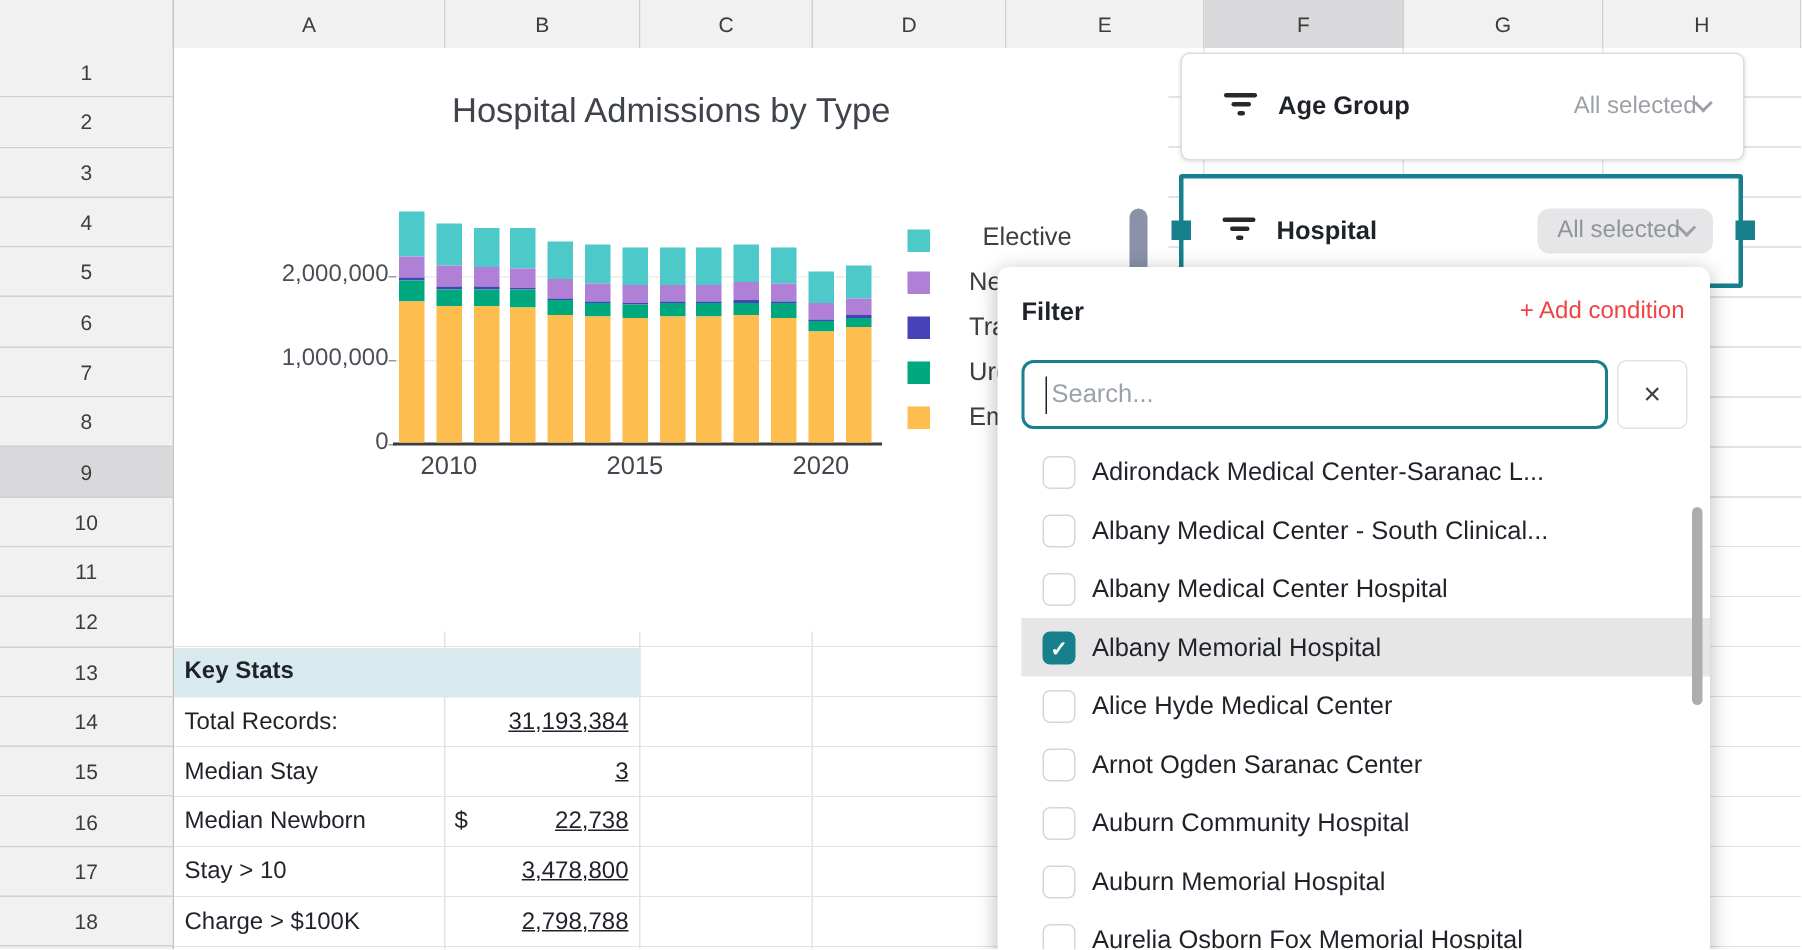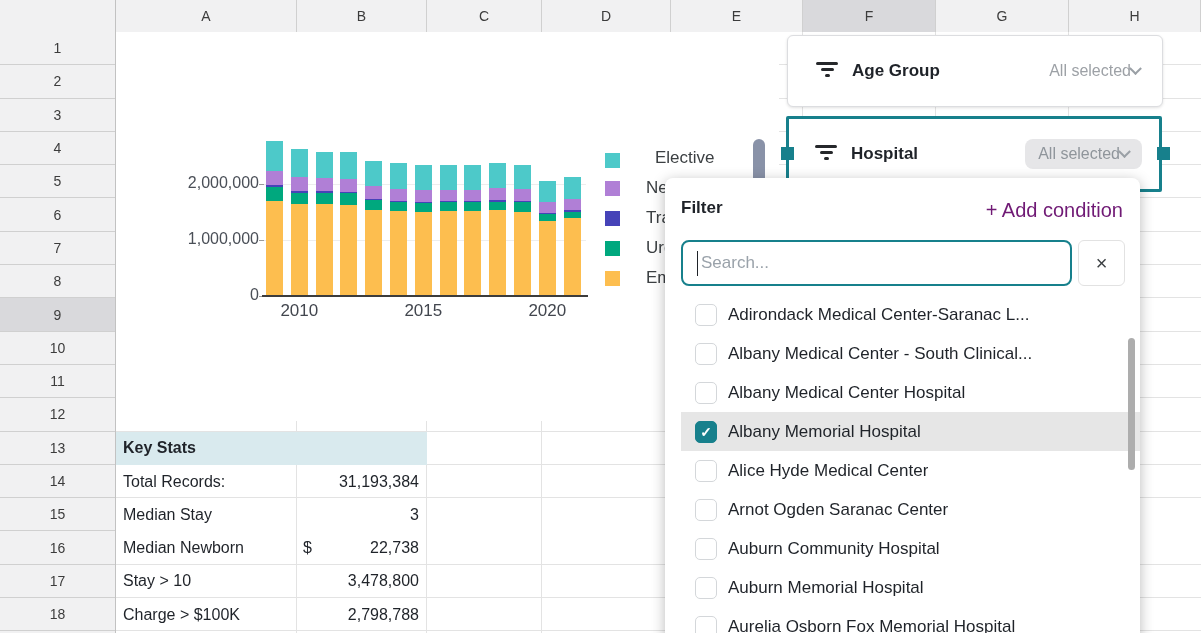--- a/index.html
+++ b/index.html
@@ -19,21 +19,21 @@
   .col-h.active { background:#d9d9dc; }
   #row-headers { left:0; top:32px; width:116px; height:601px; background:#f1f1f2;
     border-right:1px solid #c2c2c2; }
   .row-h { width:115px; height:33.3px; border-bottom:1px solid #d0d0d0; display:flex;
     align-items:center; justify-content:center; font-size:14px; color:#3c3c3c; background:#f1f1f2; }
   .row-h.active { background:#d9d9dc; }
 
   
   .ks-cell { height:33.3px; display:flex; align-items:center; font-size:16px; color:#1f2329; }
   .ks-label { left:116px; width:181px; padding-left:7px; }
-  .ks-value { left:297px; width:130px; justify-content:flex-end; padding-right:8px; }
+  .ks-value { left:297px; width:130px; justify-content:flex-end; padding-right:8px;text-decoration:underline; }
   .ks-prefix { left:297px; width:40px; padding-left:6px; }
 
   
   #chart-card { left:116px; top:32px; width:663px; height:389px; background:#fff; z-index:10; }
   #chart-title { left:0; top:28px; width:663px; text-align:center; font-size:23px; color:#3f444c; }
   .ytick { width:100px; text-align:right; font-size:16px; color:#4a4f57; }
   .plot-grid { left:147px; width:323px; height:1px; background:#ededed; }
   #x-axis { left:146px; top:263px; width:326px; height:2px; background:#3c3c3c; }
   #plot { left:147px; top:0; width:323px; height:263px; }
   .bar { position:absolute; bottom:0; width:17px; display:flex; flex-direction:column-reverse; }
@@ -57,21 +57,21 @@
   .all-selected { font-size:16px; color:#9da1a6; display:flex; align-items:center; }
   .pill { background:#e6e6e8; border-radius:8px; padding:6px 13px; color:#8f959b; }
   .chev { width:9px; height:9px; border-right:2px solid #9aa0a6; border-bottom:2px solid #9aa0a6;
     transform:rotate(45deg) translate(-2px,-2px); display:inline-block; }
   .handle { width:13px; height:13px; background:#17808C; z-index:35; }
 
   
   #filter-panel { left:665px; top:178px; width:475px; height:470px; background:#fff;
     border-radius:8px; box-shadow:0 3px 14px rgba(0,0,0,.28); z-index:40; }
   #fp-title { left:16px; top:20px; font-size:17px; font-weight:bold; color:#1f2329; }
-  #fp-add { right:17px; top:21px; font-size:20px; color:#701a75; }
+  #fp-add { right:17px; top:21px; font-size:16px; color:#ef4444; }
   #fp-search { left:16px; top:62px; width:391px; height:46px; border:2.5px solid #17808C;
     border-radius:8px; font-size:17px; color:#1f2329; padding-left:18px; outline:none; }
   #fp-search::placeholder { color:#9aa2aa; }
   #fp-caret { left:32px; top:73px; width:1px; height:25px; background:#1f2329; }
   #fp-clear { left:413px; top:62px; width:47px; height:46px; border:1px solid #e2e2e2;
     border-radius:6px; display:flex; align-items:center; justify-content:center;
     font-size:20px; color:#3c4043; background:#fff; }
   .fp-item { left:16px; width:459px; height:39px; display:flex; align-items:center; }
   .fp-item.checked-row { background:#e6e6e6; }
   .cbx { width:22px; height:22px; border:1.5px solid #d4d7da; border-radius:5px;
@@ -139,20 +139,21 @@
       <div class="abs ks-cell ks-label" style="top: 531.5px;">Median Newborn</div>
       <div class="abs ks-cell ks-prefix" style="top: 531.5px;">$</div>
       <div class="abs ks-cell ks-value" style="top: 531.5px;">22,738</div>
       <div class="abs ks-cell ks-label" style="top: 564.8px;">Stay &gt; 10</div>
       <div class="abs ks-cell ks-value" style="top: 564.8px;">3,478,800</div>
       <div class="abs ks-cell ks-label" style="top: 598.1px;">Charge &gt; $100K</div>
       <div class="abs ks-cell ks-value" style="top: 598.1px;">2,798,788</div>
     </div>
 
   <div id="chart-card" class="abs">
+    <div id="chart-title" class="abs">Hospital Admissions by Type</div>
     <div id="chart-axes">
         <div class="abs ytick" style="left: 43px; top: 254px;">0</div>
         <div class="abs" style="left: 143px; top: 264px; width: 5px; height: 1px; background: rgb(154, 154, 154);"></div>
         <div class="abs ytick" style="left: 43px; top: 198px;">1,000,000</div>
         <div class="abs plot-grid" style="top: 208px;"></div>
         <div class="abs" style="left: 143px; top: 208px; width: 5px; height: 1px; background: rgb(154, 154, 154);"></div>
         <div class="abs ytick" style="left: 43px; top: 142px;">2,000,000</div>
         <div class="abs plot-grid" style="top: 152px;"></div>
         <div class="abs" style="left: 143px; top: 152px; width: 5px; height: 1px; background: rgb(154, 154, 154);"></div>
         <div class="abs xtick" style="left: 148.3px;">2010</div>

